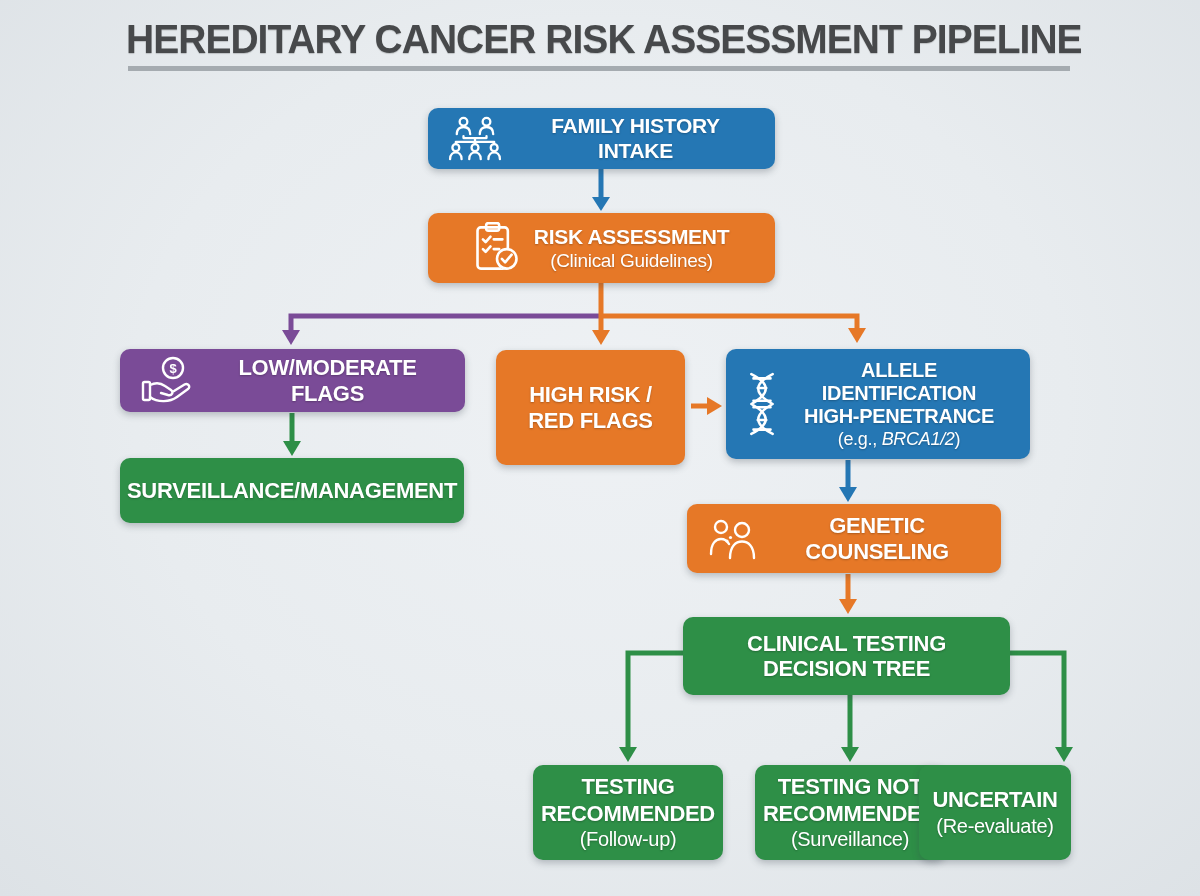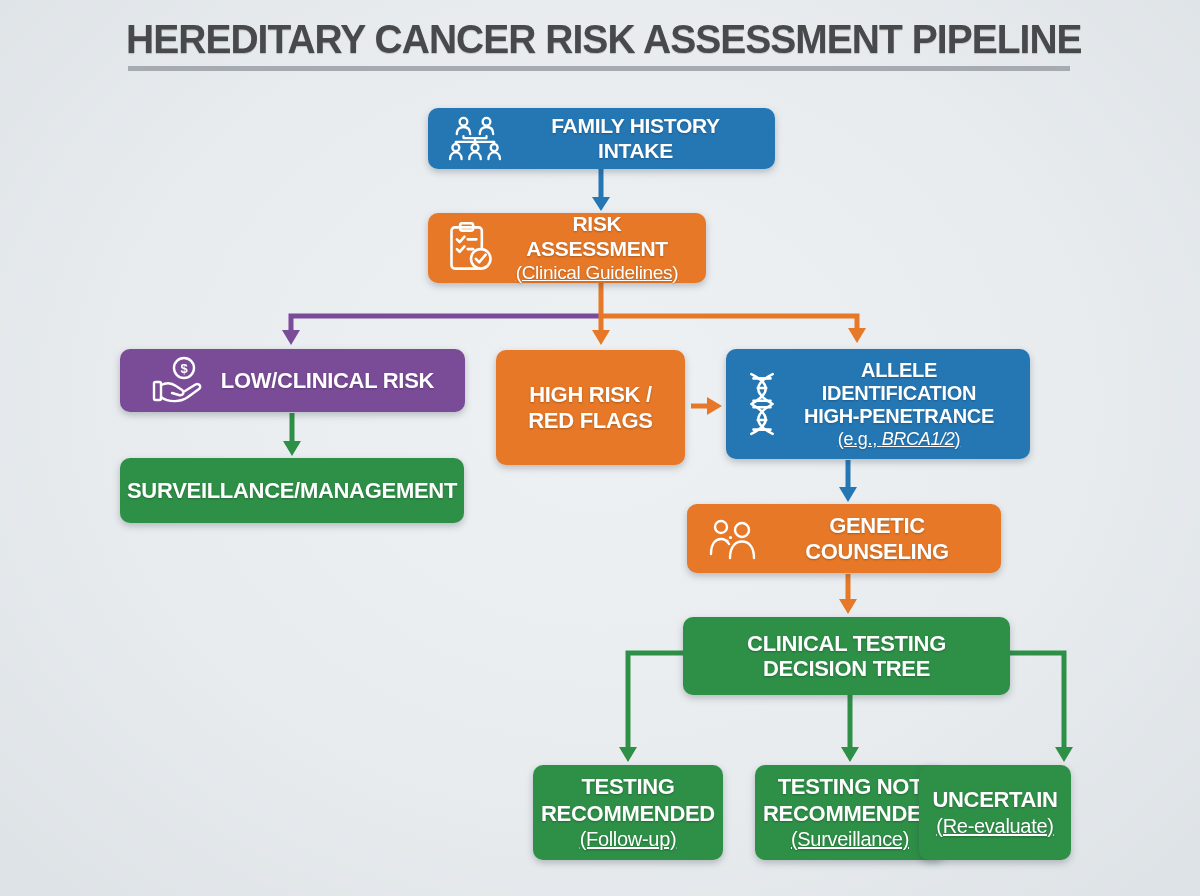--- a/index.html
+++ b/index.html
@@ -21,21 +21,21 @@
   .h-blue{fill:#2577b4}.h-orange{fill:#e67827}.h-purple{fill:#7a4b97}.h-green{fill:#2e8f47}
   .node{
     position:absolute;border-radius:10px;display:flex;align-items:center;justify-content:center;
     gap:14px;color:#ffffff;text-align:center;box-shadow:0 3px 7px rgba(55,65,75,.30);
     padding:4px 20px;box-sizing:border-box;
   }
   .blue{background:#2577b4}.orange{background:#e67827}.purple{background:#7a4b97}.green{background:#2e8f47}
   .txt{line-height:1.15;text-shadow:0 1px 2px rgba(0,0,0,.25);letter-spacing:-.3px;}
   .l1{font-weight:bold;font-size:21px;}
   .l1.big{font-size:22px;}
-  .sub{font-weight:normal;font-size:19px;margin-top:1px;text-decoration:underline;}
+  .sub{font-weight:normal;font-size:19px;margin-top:1px;}
   .sub .it{font-style:italic;}
   .leaf .l1{font-size:22px;line-height:1.2;}
   .leaf .sub{font-size:20px;}
   .icon{flex:0 0 auto;}
   .icon path,.icon circle,.icon rect,.icon line{stroke:#fff;stroke-width:2.4;fill:none;stroke-linecap:round;stroke-linejoin:round;}
   .icon .fill{fill:#fff;stroke:none;}
   .icon .mask-orange{fill:#e67827;}
   .coin-sym{font-family:"Liberation Sans", sans-serif;font-size:13px;font-weight:bold;fill:#fff;}
 </style>
 </head>
@@ -92,21 +92,21 @@
       <circle cx="28" cy="33" r="3.6"></circle>
         <path d="M22 45 C22 39.5 25.5 38 28 38 C30.5 38 34 39.5 34 45"></path>
       <circle cx="48" cy="33" r="3.6"></circle>
         <path d="M42 45 C42 39.5 45.5 38 48 38 C50.5 38 54 39.5 54 45"></path>
     </svg>
     <div class="txt">
       <div class="l1">FAMILY HISTORY INTAKE</div>
     </div>
   </div>
 
-  <div class="node orange" style="left:428px;top:213px;width:278px;height:70px">
+  <div class="node orange" style="left:428px;top:213px;width:347px;height:70px">
     <svg class="icon" width="46" height="52" viewBox="0 0 42 48">
       <rect x="3" y="5" width="28" height="38" rx="3"></rect>
       <rect x="11" y="1" width="12" height="7" rx="2"></rect>
       <path d="M8 16 l2.5 2.5 4.5 -5 M8 25 l2.5 2.5 4.5 -5 M18 16 h8 M18 25 h5"></path>
       <circle class="mask-orange" cx="30" cy="34" r="10" style="stroke:none"></circle>
       <circle cx="30" cy="34" r="9"></circle>
       <path d="M25.5 34 l3 3.2 6 -7"></path>
     </svg>
     <div class="txt">
       <div class="l1">RISK ASSESSMENT</div>
@@ -116,21 +116,21 @@
 
   <div class="node purple" style="left:120px;top:349px;width:345px;height:63px">
     <svg class="icon" width="56" height="52" viewBox="0 0 56 52">
       <circle cx="33" cy="13" r="10"></circle>
       <text class="coin-sym" x="33" y="17.5" text-anchor="middle">$</text>
       <rect x="3" y="27" width="7" height="18" rx="1.5"></rect>
       <path d="M10 30 C16 27 21 28 25 31 L31 35 C34 37 32 41 28 40 L21 38"></path>
       <path d="M10 42 C18 48 30 47 37 42 L48 34 C51 32 48 27.5 44.5 29.5 L34 36"></path>
     </svg>
     <div class="txt">
-      <div class="l1 big">LOW/CLINICAL RISK</div>
+      <div class="l1 big">LOW/MODERATE FLAGS</div>
     </div>
   </div>
 
   <div class="node orange" style="left:496px;top:350px;width:189px;height:115px">
     <div class="txt">
       <div class="l1 big">HIGH RISK /</div>
       <div class="l1 big">RED FLAGS</div>
     </div>
   </div>
 

